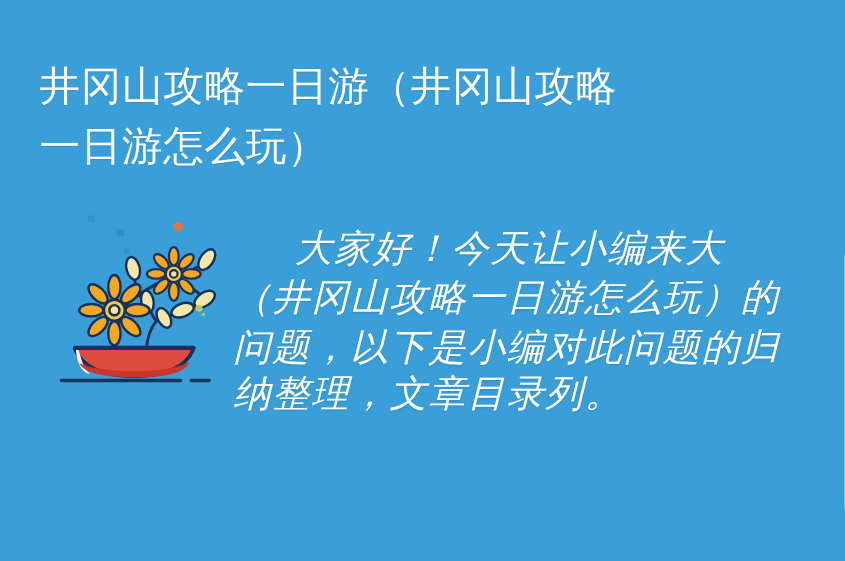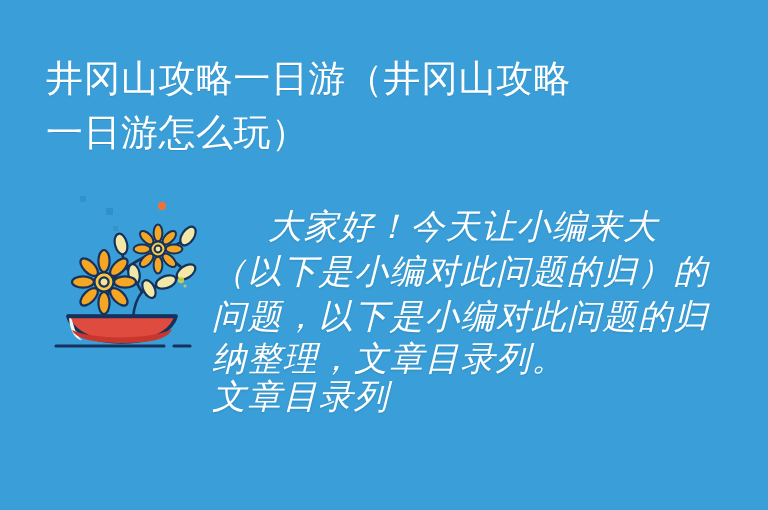--- a/index.html
+++ b/index.html
@@ -14,21 +14,21 @@
     height: 510px;
     overflow: hidden;
     background: #3a9fd8;
     font-family: "Liberation Sans", "DejaVu Sans", sans-serif;
     -webkit-font-smoothing: antialiased;
   }
 
   
   #title-block {
     position: absolute;
-    left: 46px;
+    left: 36px;
     top: 52px;
     width: 620px;
   }
   .title-line {
     color: #ffffff;
     font-size: 37px;
     line-height: 54px;
     letter-spacing: 0.5px;
     font-weight: 400;
     white-space: nowrap;
@@ -148,19 +148,18 @@
       <circle cx="129" cy="90" r="3.2" fill="#d8d84a" opacity="0.85"></circle>
       <circle cx="133" cy="96" r="1.6" fill="#d8d84a" opacity="0.7"></circle>
       <rect x="54" y="18" width="7" height="7" fill="#2f8ec6" opacity="0.85"></rect>
       <rect x="28" y="6" width="6" height="6" fill="#2f8ec6" opacity="0.7"></rect>
       <rect x="61" y="36" width="5" height="5" fill="#2f8ec6" opacity="0.6"></rect>
     </svg>
   </div>
 
   <div id="body-block">
     <div class="body-line indent">大家好！今天让小编来大</div>
-    <div class="body-line">（以下是小编对此问题的归）的</div>
+    <div class="body-line">（井冈山攻略一日游怎么玩）的</div>
     <div class="body-line">问题，以下是小编对此问题的归</div>
     <div class="body-line tight">纳整理，文章目录列。</div>
-    <div class="body-line tight">文章目录列</div>
   </div>
 
 </div>
 
 </body></html>

